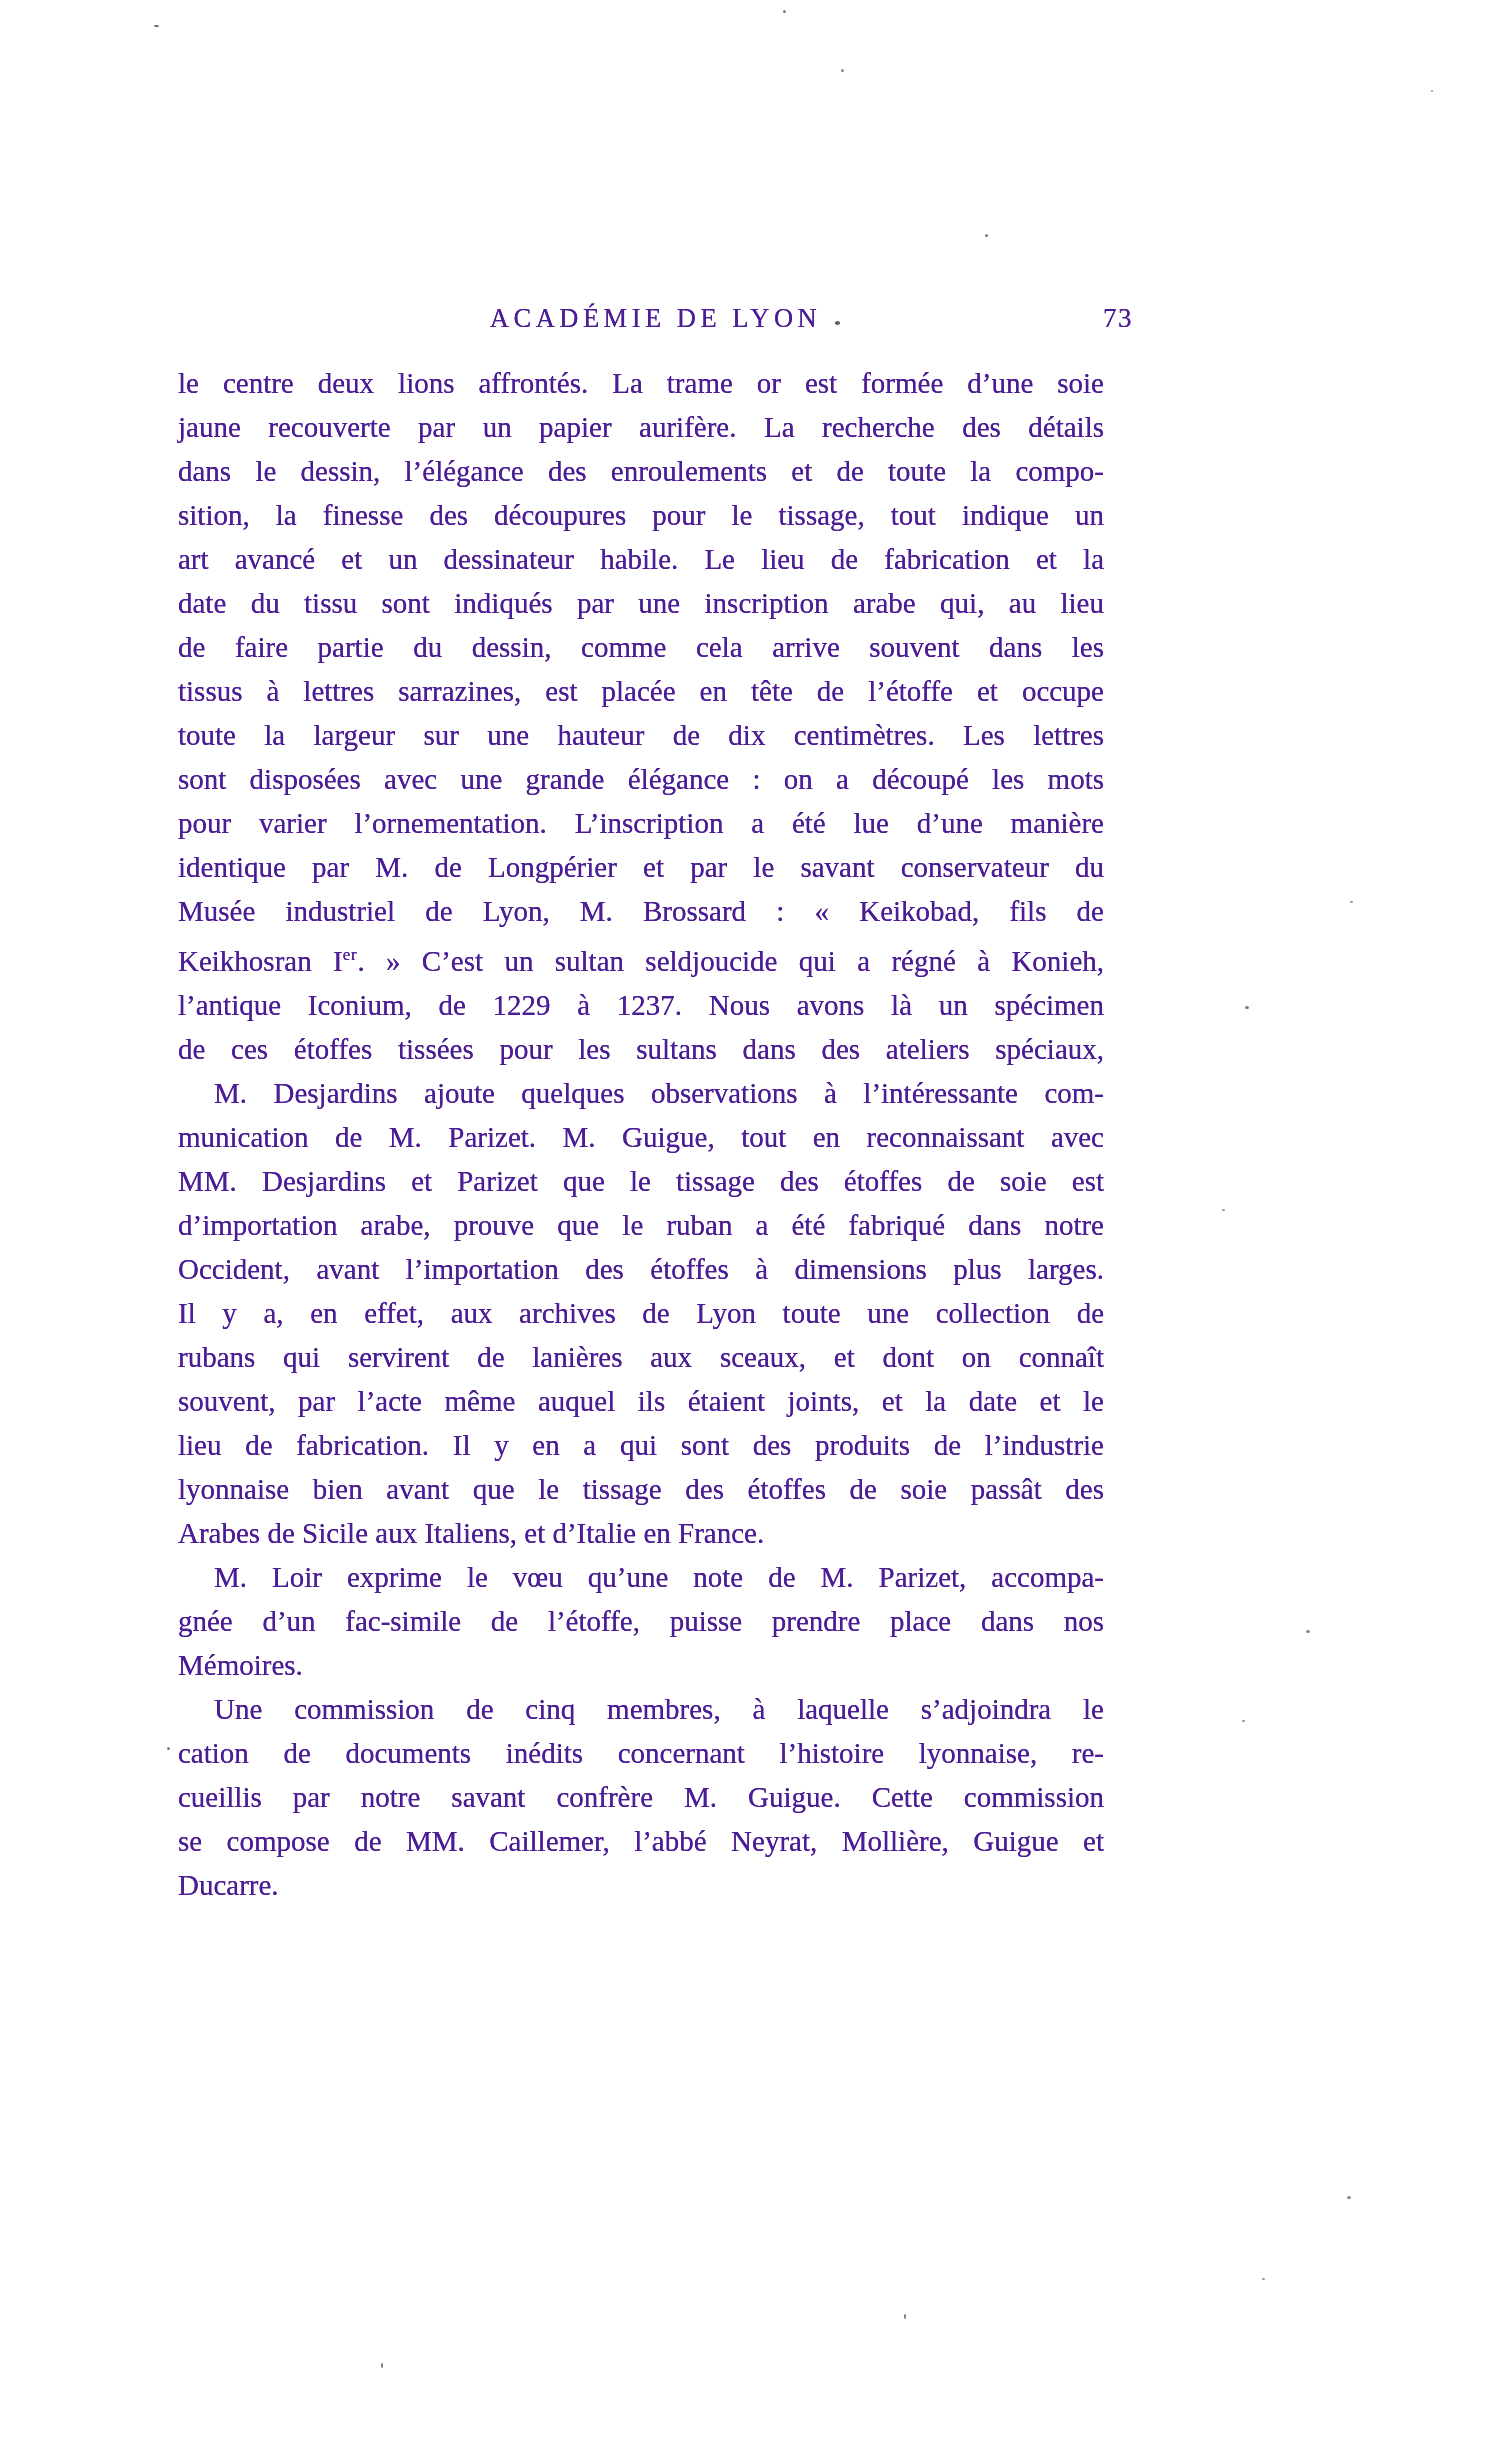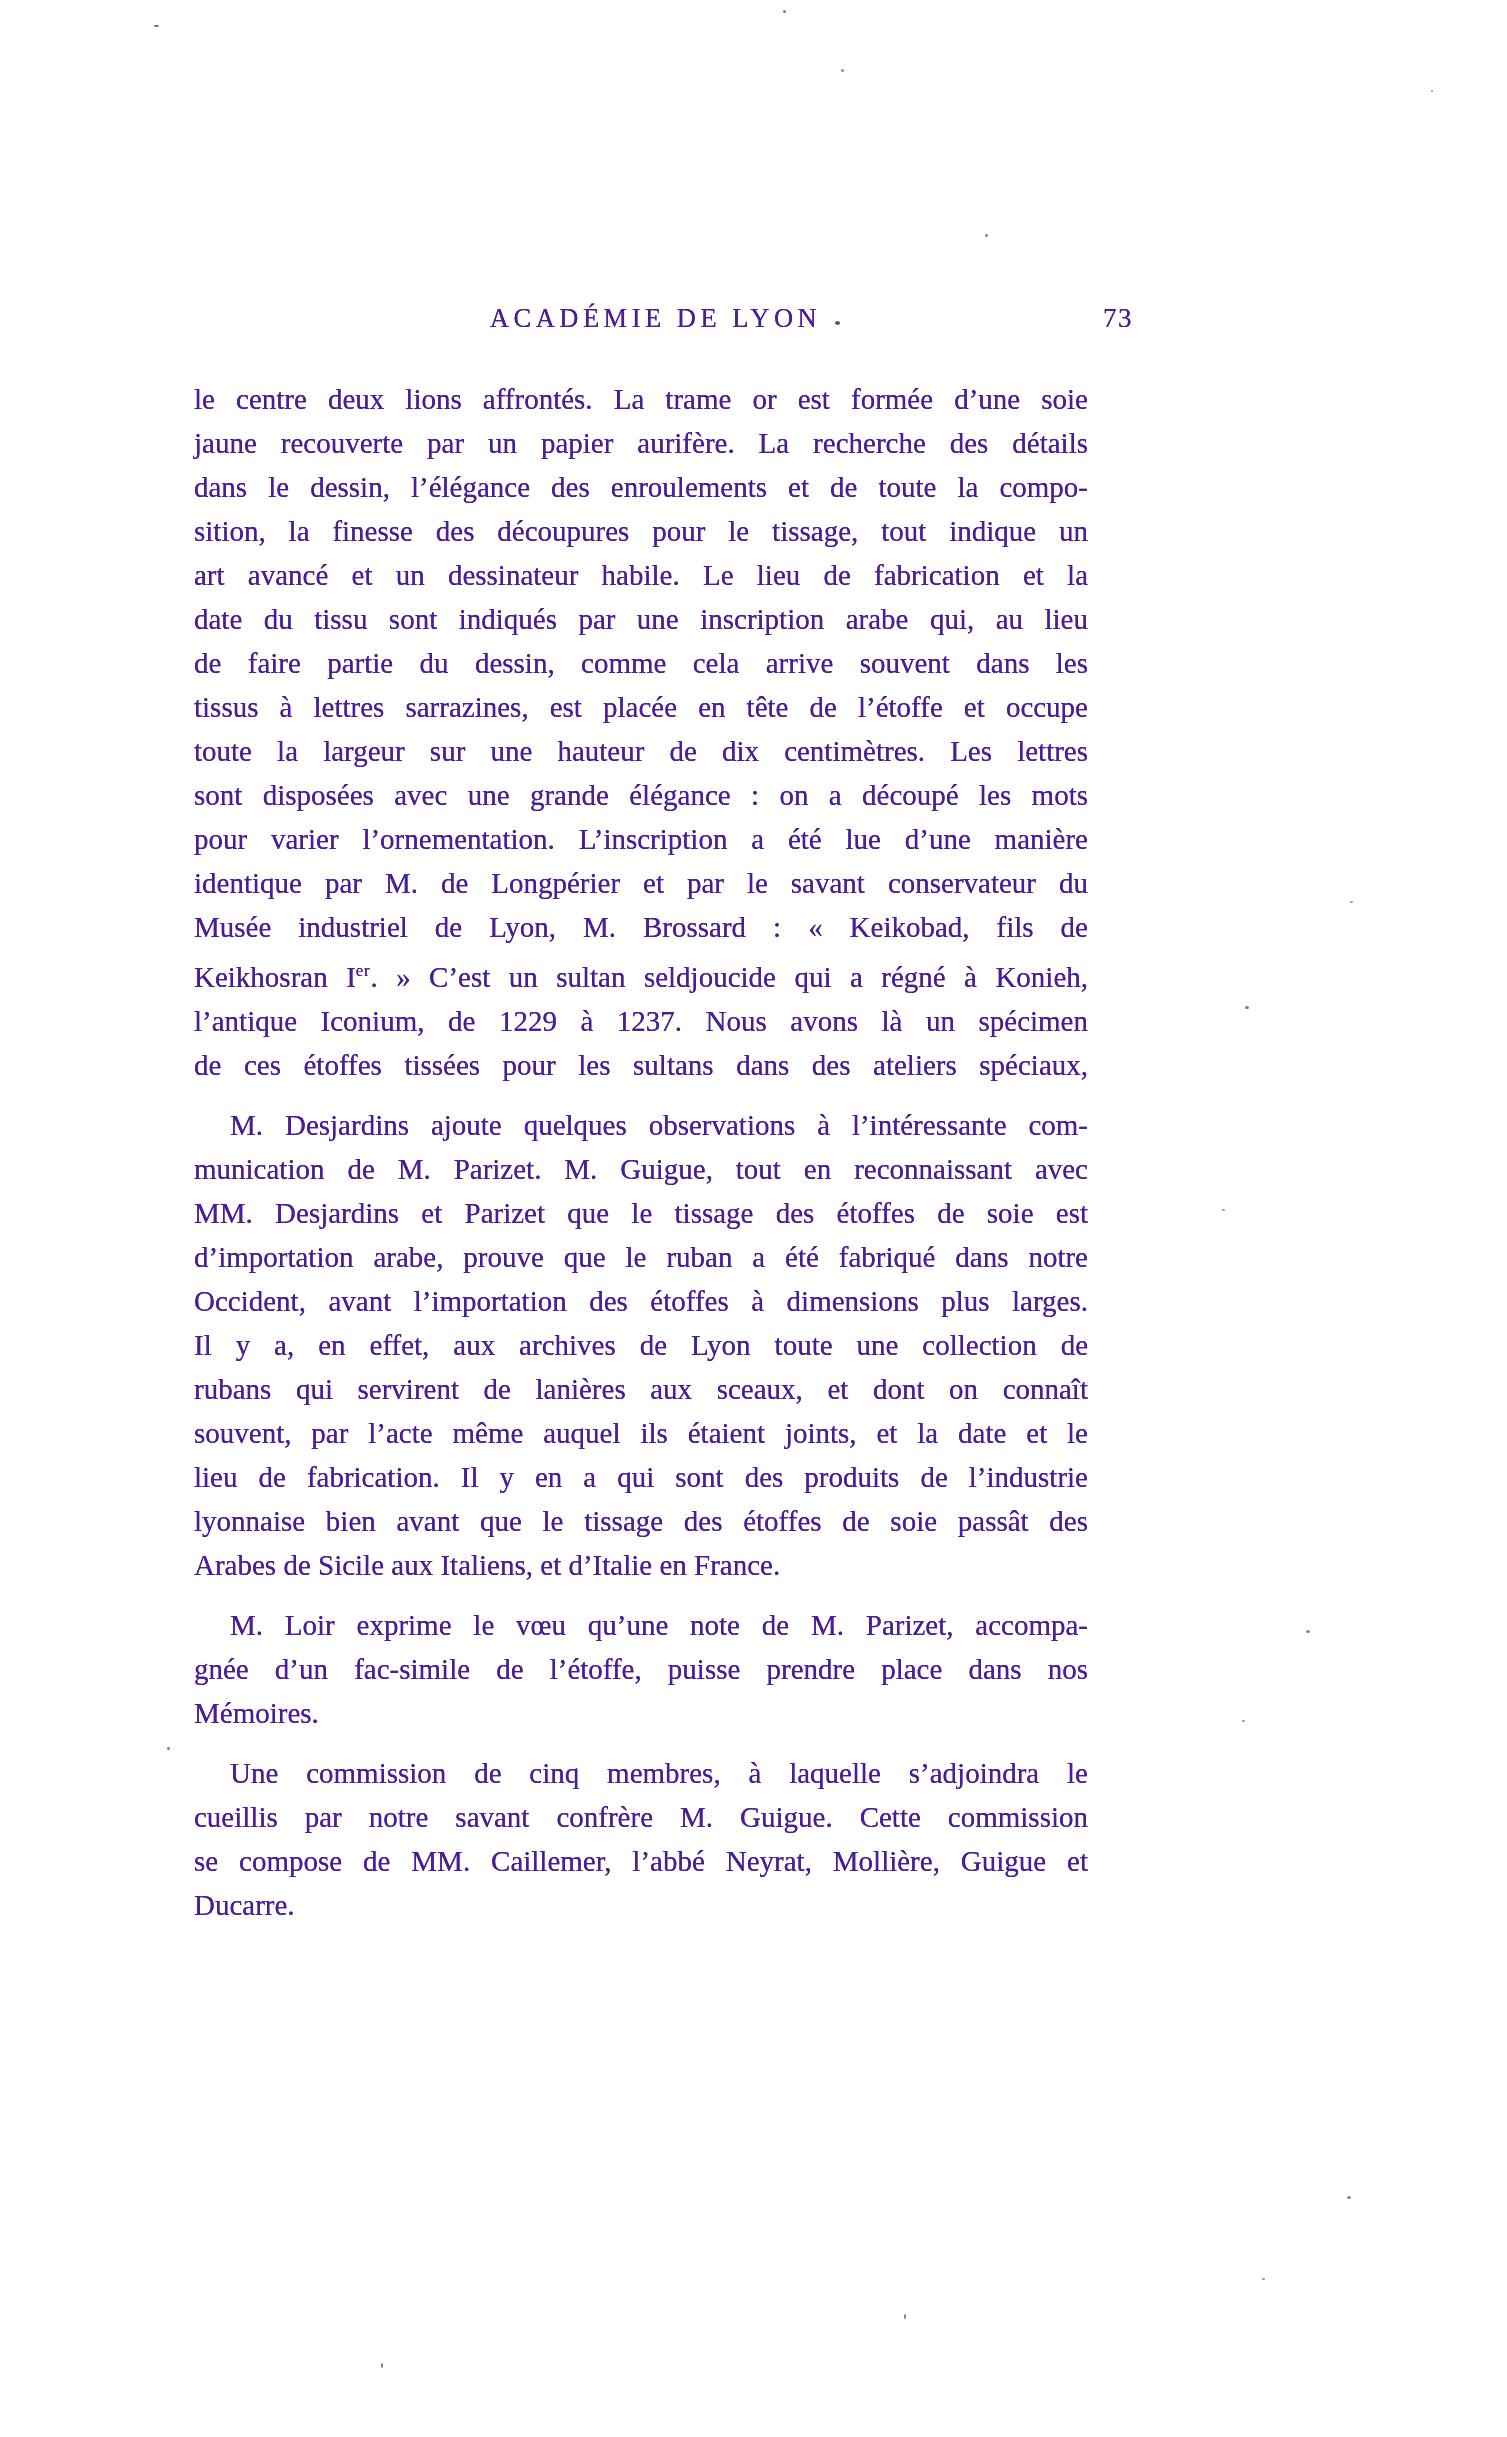--- a/index.html
+++ b/index.html
@@ -42,21 +42,21 @@
   }
   .body-text {
     position: absolute;
     left: 178px;
     top: 361px;
     width: 926px;
     font-size: 29px;
     line-height: 44px;
     text-shadow: 0 0 0.5px currentColor;
   }
-  .para { margin: 16px; padding: 0; }
+  .para { margin: 0; padding: 0; }
   .line {
     text-align: justify;
     text-align-last: justify;
     white-space: nowrap;
   }
   .line.short { text-align-last: left; }
   .line.indent { text-indent: 36px; }
   sup.ord {
     font-size: 0.58em;
     vertical-align: super;
@@ -114,20 +114,21 @@
     </div>
 
     <div class="para">
       <div class="line indent">M. Loir exprime le vœu qu’une note de M. Parizet, accompa-</div>
       <div class="line">gnée d’un fac-simile de l’étoffe, puisse prendre place dans nos</div>
       <div class="line short">Mémoires.</div>
     </div>
 
     <div class="para">
       <div class="line indent">Une commission de cinq membres, à laquelle s’adjoindra le</div>
+      <div class="line">cation de documents inédits concernant l’histoire lyonnaise, re-</div>
       <div class="line">cueillis par notre savant confrère M. Guigue. Cette commission</div>
       <div class="line">se compose de MM. Caillemer, l’abbé Neyrat, Mollière, Guigue et</div>
       <div class="line short">Ducarre.</div>
     </div>
 
   </div>
 
   <div class="speck" style="left:154px;top:25px;width:5.3px;height:2.3px;opacity:.7"></div>
   <div class="speck" style="left:783px;top:9.8px;width:3px;height:3px;opacity:.6"></div>
   <div class="speck" style="left:841px;top:69px;width:3px;height:3px;opacity:.55"></div>

